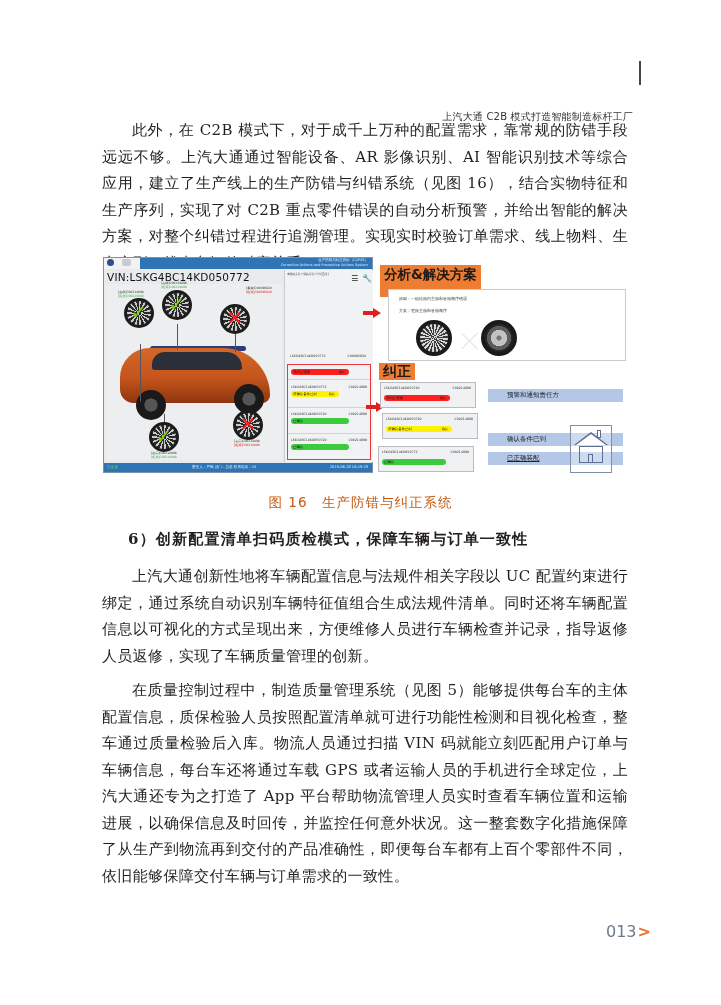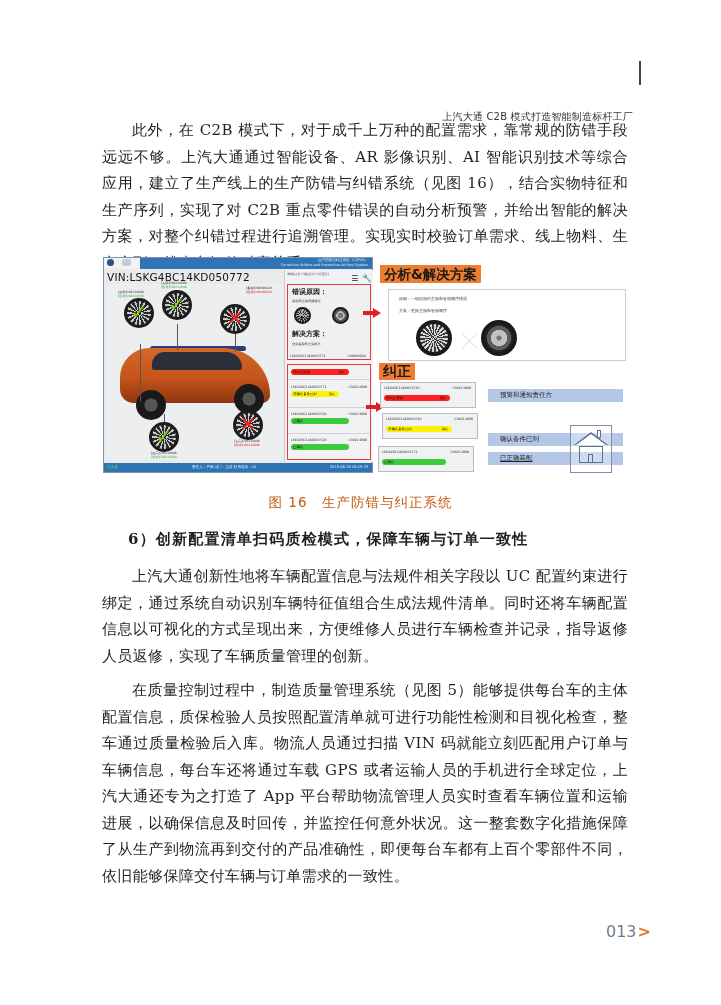--- a/index.html
+++ b/index.html
@@ -58,38 +58,38 @@
   .sep{position:absolute;left:0;width:100%;height:1px;background:#cfd3d8;}
   .status-bar{position:absolute;left:0;bottom:0;width:100%;height:9px;background:#2e74b5;color:#e6eef7;font-size:3.6px;line-height:9px;}
   .status-bar .l{position:absolute;left:3px;color:#6bd66b;}
   .status-bar .c{position:absolute;left:88px;}
   .status-bar .r{position:absolute;right:4px;}
 
   .arrow-red{position:absolute;width:0;height:0;border-top:5px solid transparent;border-bottom:5px solid transparent;border-left:8px solid #e02020;}
   .arrow-red::before{content:"";position:absolute;left:-18px;top:-2px;width:10px;height:4px;background:#e02020;}
 
   .tag{position:absolute;background:#ee7d31;color:#1a1a1a;font-family:"DejaVu Sans","Liberation Sans",sans-serif;font-weight:bold;padding:0 4px;}
-  #tag-analysis{left:277px;top:8px;height:18px;font-size:13.5px;line-height:18px;}
+  #tag-analysis{left:277px;top:8px;height:32px;font-size:13.5px;line-height:18px;}
   #tag-correct{left:276px;top:106px;height:17px;font-size:14px;line-height:17px;}
   .analysis-box{position:absolute;left:285px;top:32px;width:236px;height:70px;border:1px solid #c9ccd1;background:#fff;font-family:"DejaVu Sans","Liberation Sans",sans-serif;}
   .analysis-line{position:absolute;left:10px;font-size:4px;color:#444;}
   .big-wheel{position:absolute;width:36px;height:36px;border-radius:50%;border:4px solid #1a1a1a;box-sizing:border-box;}
   .big-wheel.alloy{background:repeating-conic-gradient(#d8d8d8 0 9deg,#3b3b3b 9deg 18deg);}
   .big-wheel.steel{background:radial-gradient(circle,#777 0 12%,#c2c2c2 14% 40%,#5c5c5c 42% 60%,#262626 62% 100%);}
   .cross{position:absolute;left:112px;top:38px;width:18px;height:18px;}
   .cross::before,.cross::after{content:"";position:absolute;left:8px;top:-2px;width:1px;height:22px;background:#e1e1e1;}
   .cross::before{transform:rotate(45deg);} .cross::after{transform:rotate(-45deg);}
   .ctask{position:absolute;width:94px;height:24px;border:1px solid #b7bcc4;background:#f0f1f2;font-family:"DejaVu Sans","Liberation Sans",sans-serif;}
   .ctask .task-vin{left:3px;top:3px;}
   .ctask .task-code{right:4px;top:3px;}
   .ctask .pill{left:3px;top:12px;}
   .ctask .pill.red{width:66px;}
   .ctask .pill.yellow{width:66px;}
   .ctask .pill.green{width:64px;}
-  .flow-bar{position:absolute;left:385px;width:135px;height:13px;background:#b4c7e7;font-family:"DejaVu Sans","Liberation Sans",sans-serif;font-size:6.5px;line-height:13px;padding-left:12px;box-sizing:border-box;color:#222;}
+  .flow-bar{position:absolute;left:385px;width:135px;height:13px;background:#b4c7e7;font-family:"DejaVu Sans","Liberation Sans",sans-serif;font-size:6.5px;line-height:13px;padding-left:19px;box-sizing:border-box;color:#222;}
   .house-box{position:absolute;left:467px;top:168px;width:40px;height:46px;border:1px solid #7f8fa8;background:rgba(255,255,255,0.35);}
   .house-roof{position:absolute;left:3px;top:6px;width:0;height:0;border-left:17px solid transparent;border-right:17px solid transparent;border-bottom:13px solid #5b6f90;}
   .house-roof-in{position:absolute;left:5px;top:8px;width:0;height:0;border-left:15px solid transparent;border-right:15px solid transparent;border-bottom:11px solid #fff;}
   .house-body{position:absolute;left:8px;top:20px;width:24px;height:17px;border:1px solid #5b6f90;box-sizing:border-box;}
   .house-door{position:absolute;left:17px;top:28px;width:5px;height:9px;border:1px solid #5b6f90;border-bottom:none;box-sizing:border-box;}
   .house-chim{position:absolute;left:26px;top:4px;width:4px;height:8px;border:1px solid #5b6f90;background:#fff;box-sizing:border-box;}
 </style>
 </head>
 <body>
 
@@ -160,28 +160,20 @@
       <div class="wlabel" style="left:128px;top:155px;">
           <div>[右后]C00214898</div>
           <div class="r">[检测]C00214898</div>
         </div>
     </div>
 
     <div class="right-panel">
       <div class="rp-stats">未确认[1] 已确认[1] 已纠正[2]</div>
       <div class="rp-icon" style="left:66px;">☰</div>
       <div class="rp-icon" style="left:77px;">🔧</div>
-      <div class="err-box">
-        <div class="err-h" style="top:2px;">错误原因：</div>
-        <div class="err-t" style="top:14px;">备胎和主胎规格错误</div>
-        <div class="mini-wheel" style="left:6px;top:22px;"></div>
-        <div class="mini-wheel plain" style="left:44px;top:22px;"></div>
-        <div class="err-h" style="top:44px;">解决方案：</div>
-        <div class="err-t" style="top:57px;">交换备胎和主胎顺序</div>
-      </div>
       <div class="task" style="left:5px;top:84px;">
         <span class="task-vin">LSKG4BC14KD050772</span>
         <span class="task-code">C00096820</span>
       </div>
       <div class="task-box">
         <div class="task" style="top:2px;">
           <div class="pill red" style="top:2px;"><span>请纠正错误</span><span class="pill-side">确认</span></div>
         </div>
         <div class="sep" style="top:14px;"></div>
         <div class="task" style="top:20px;">

